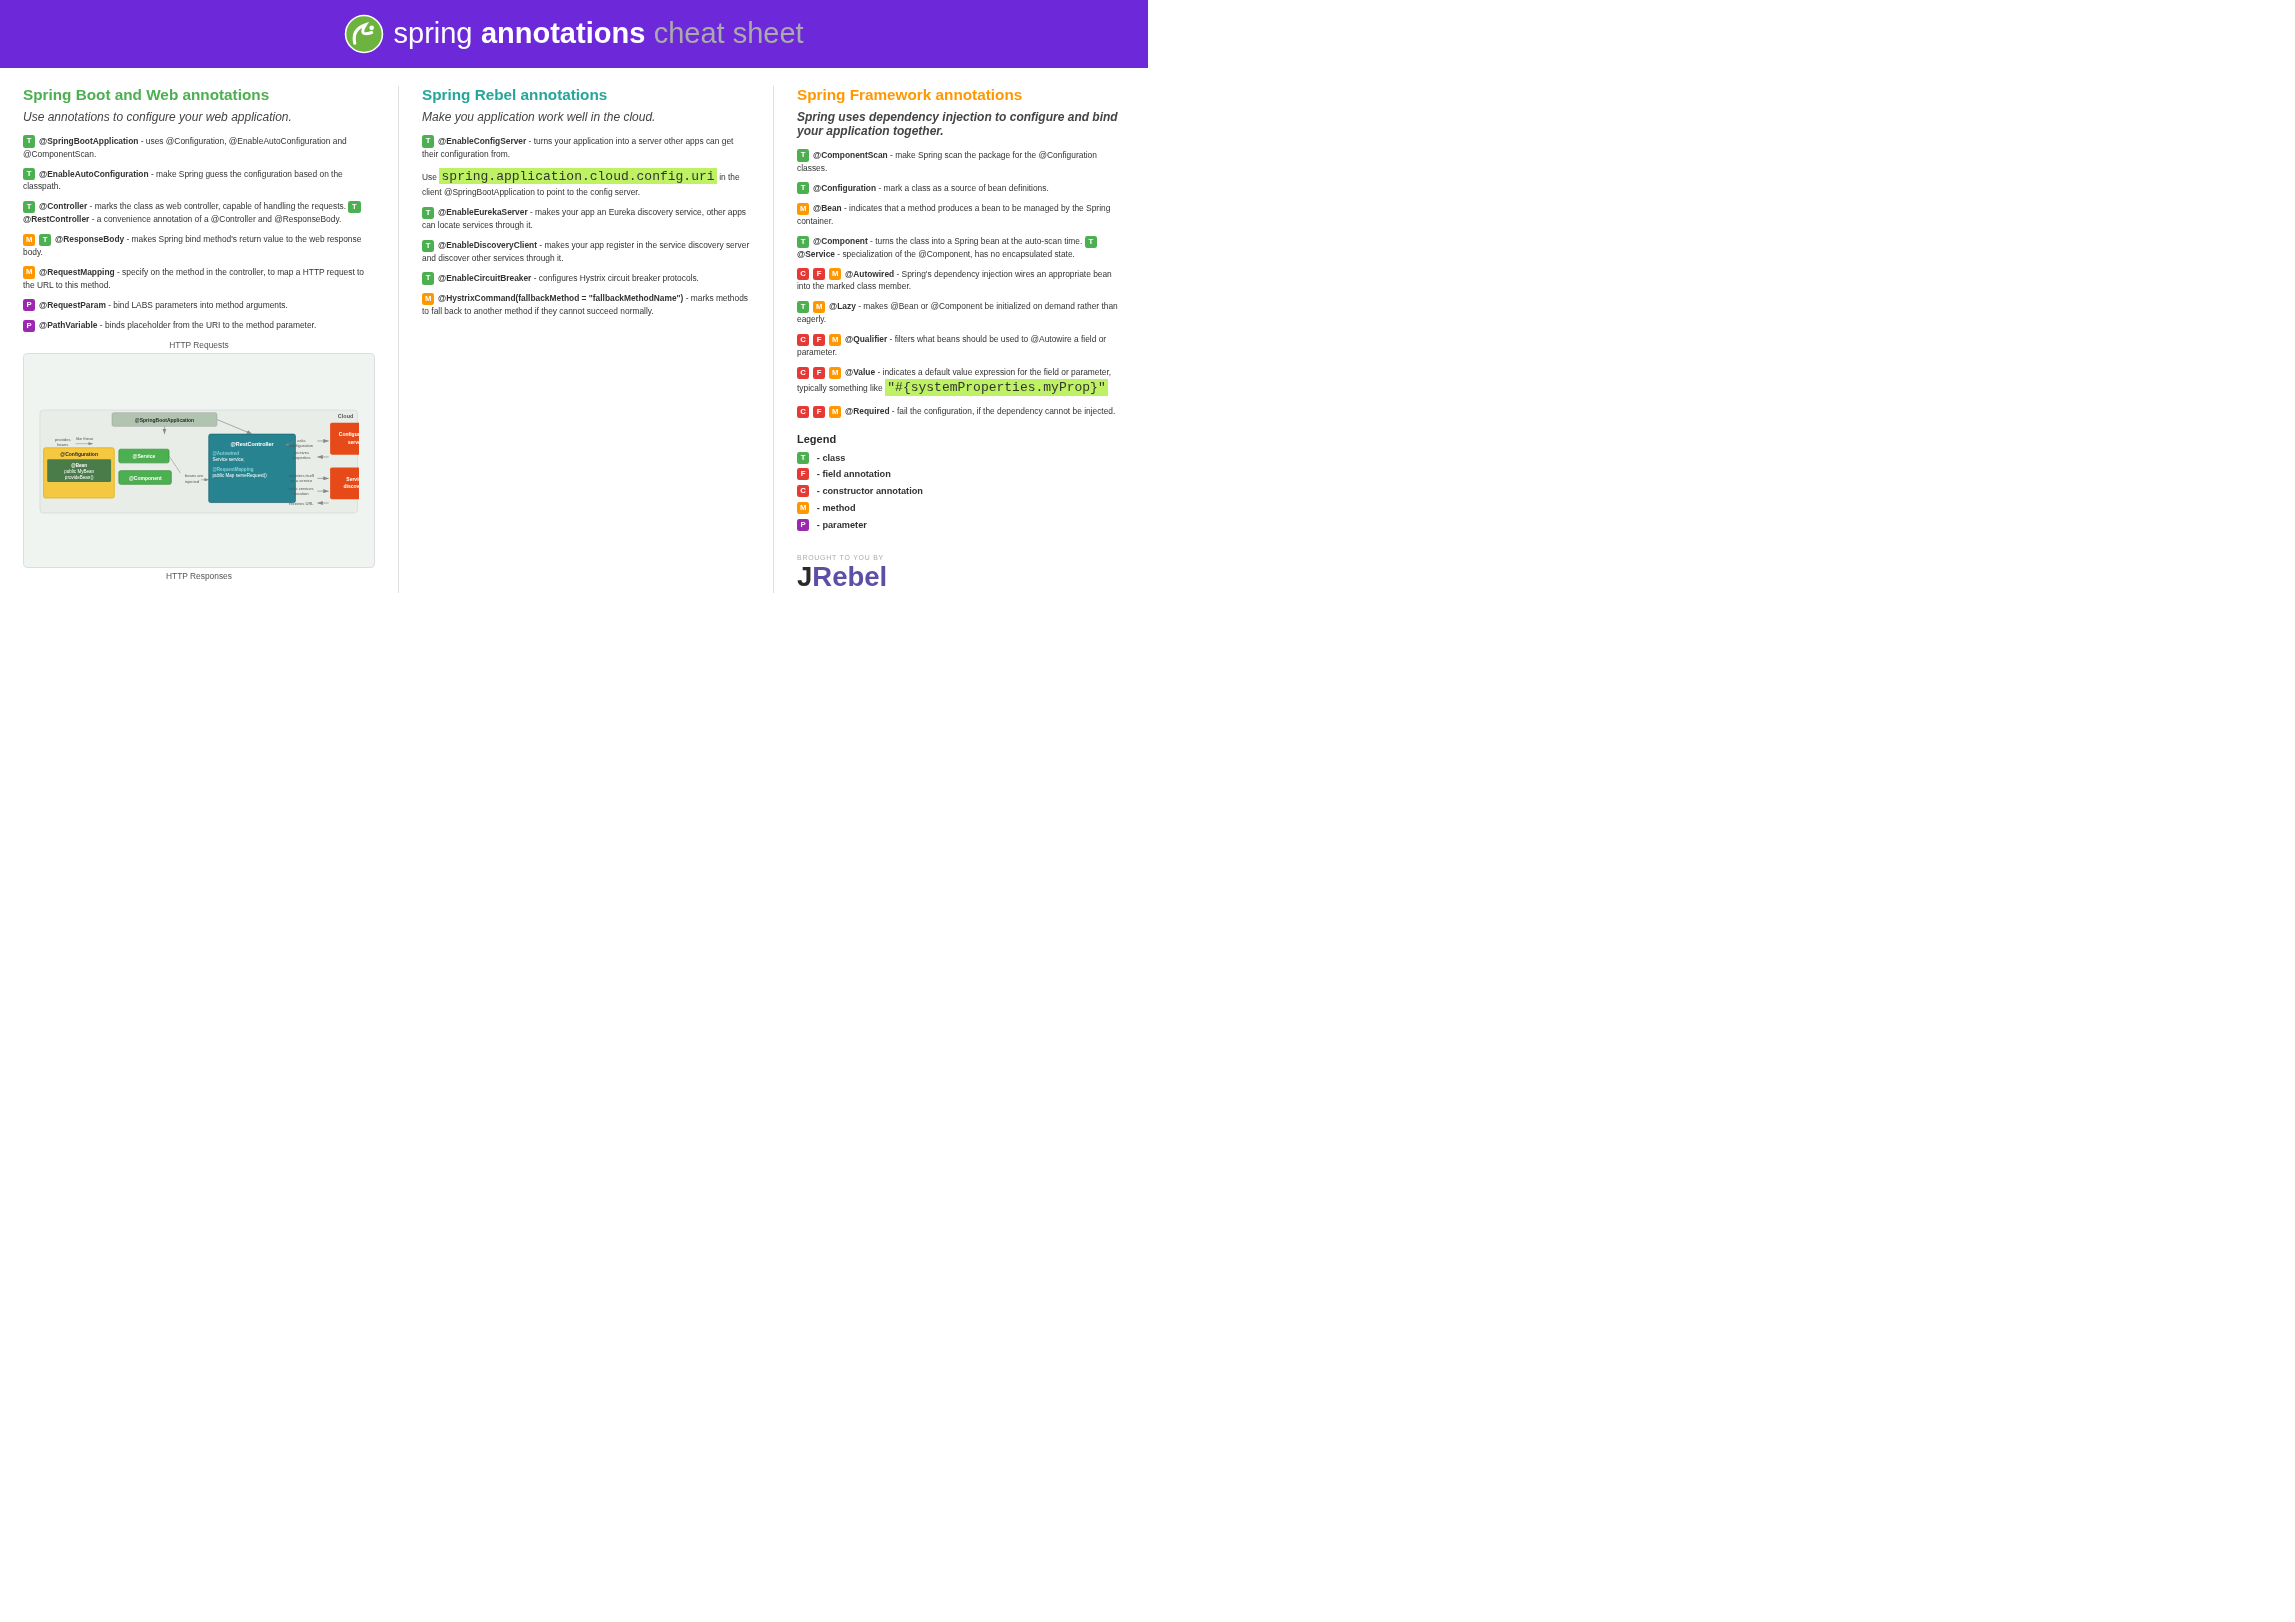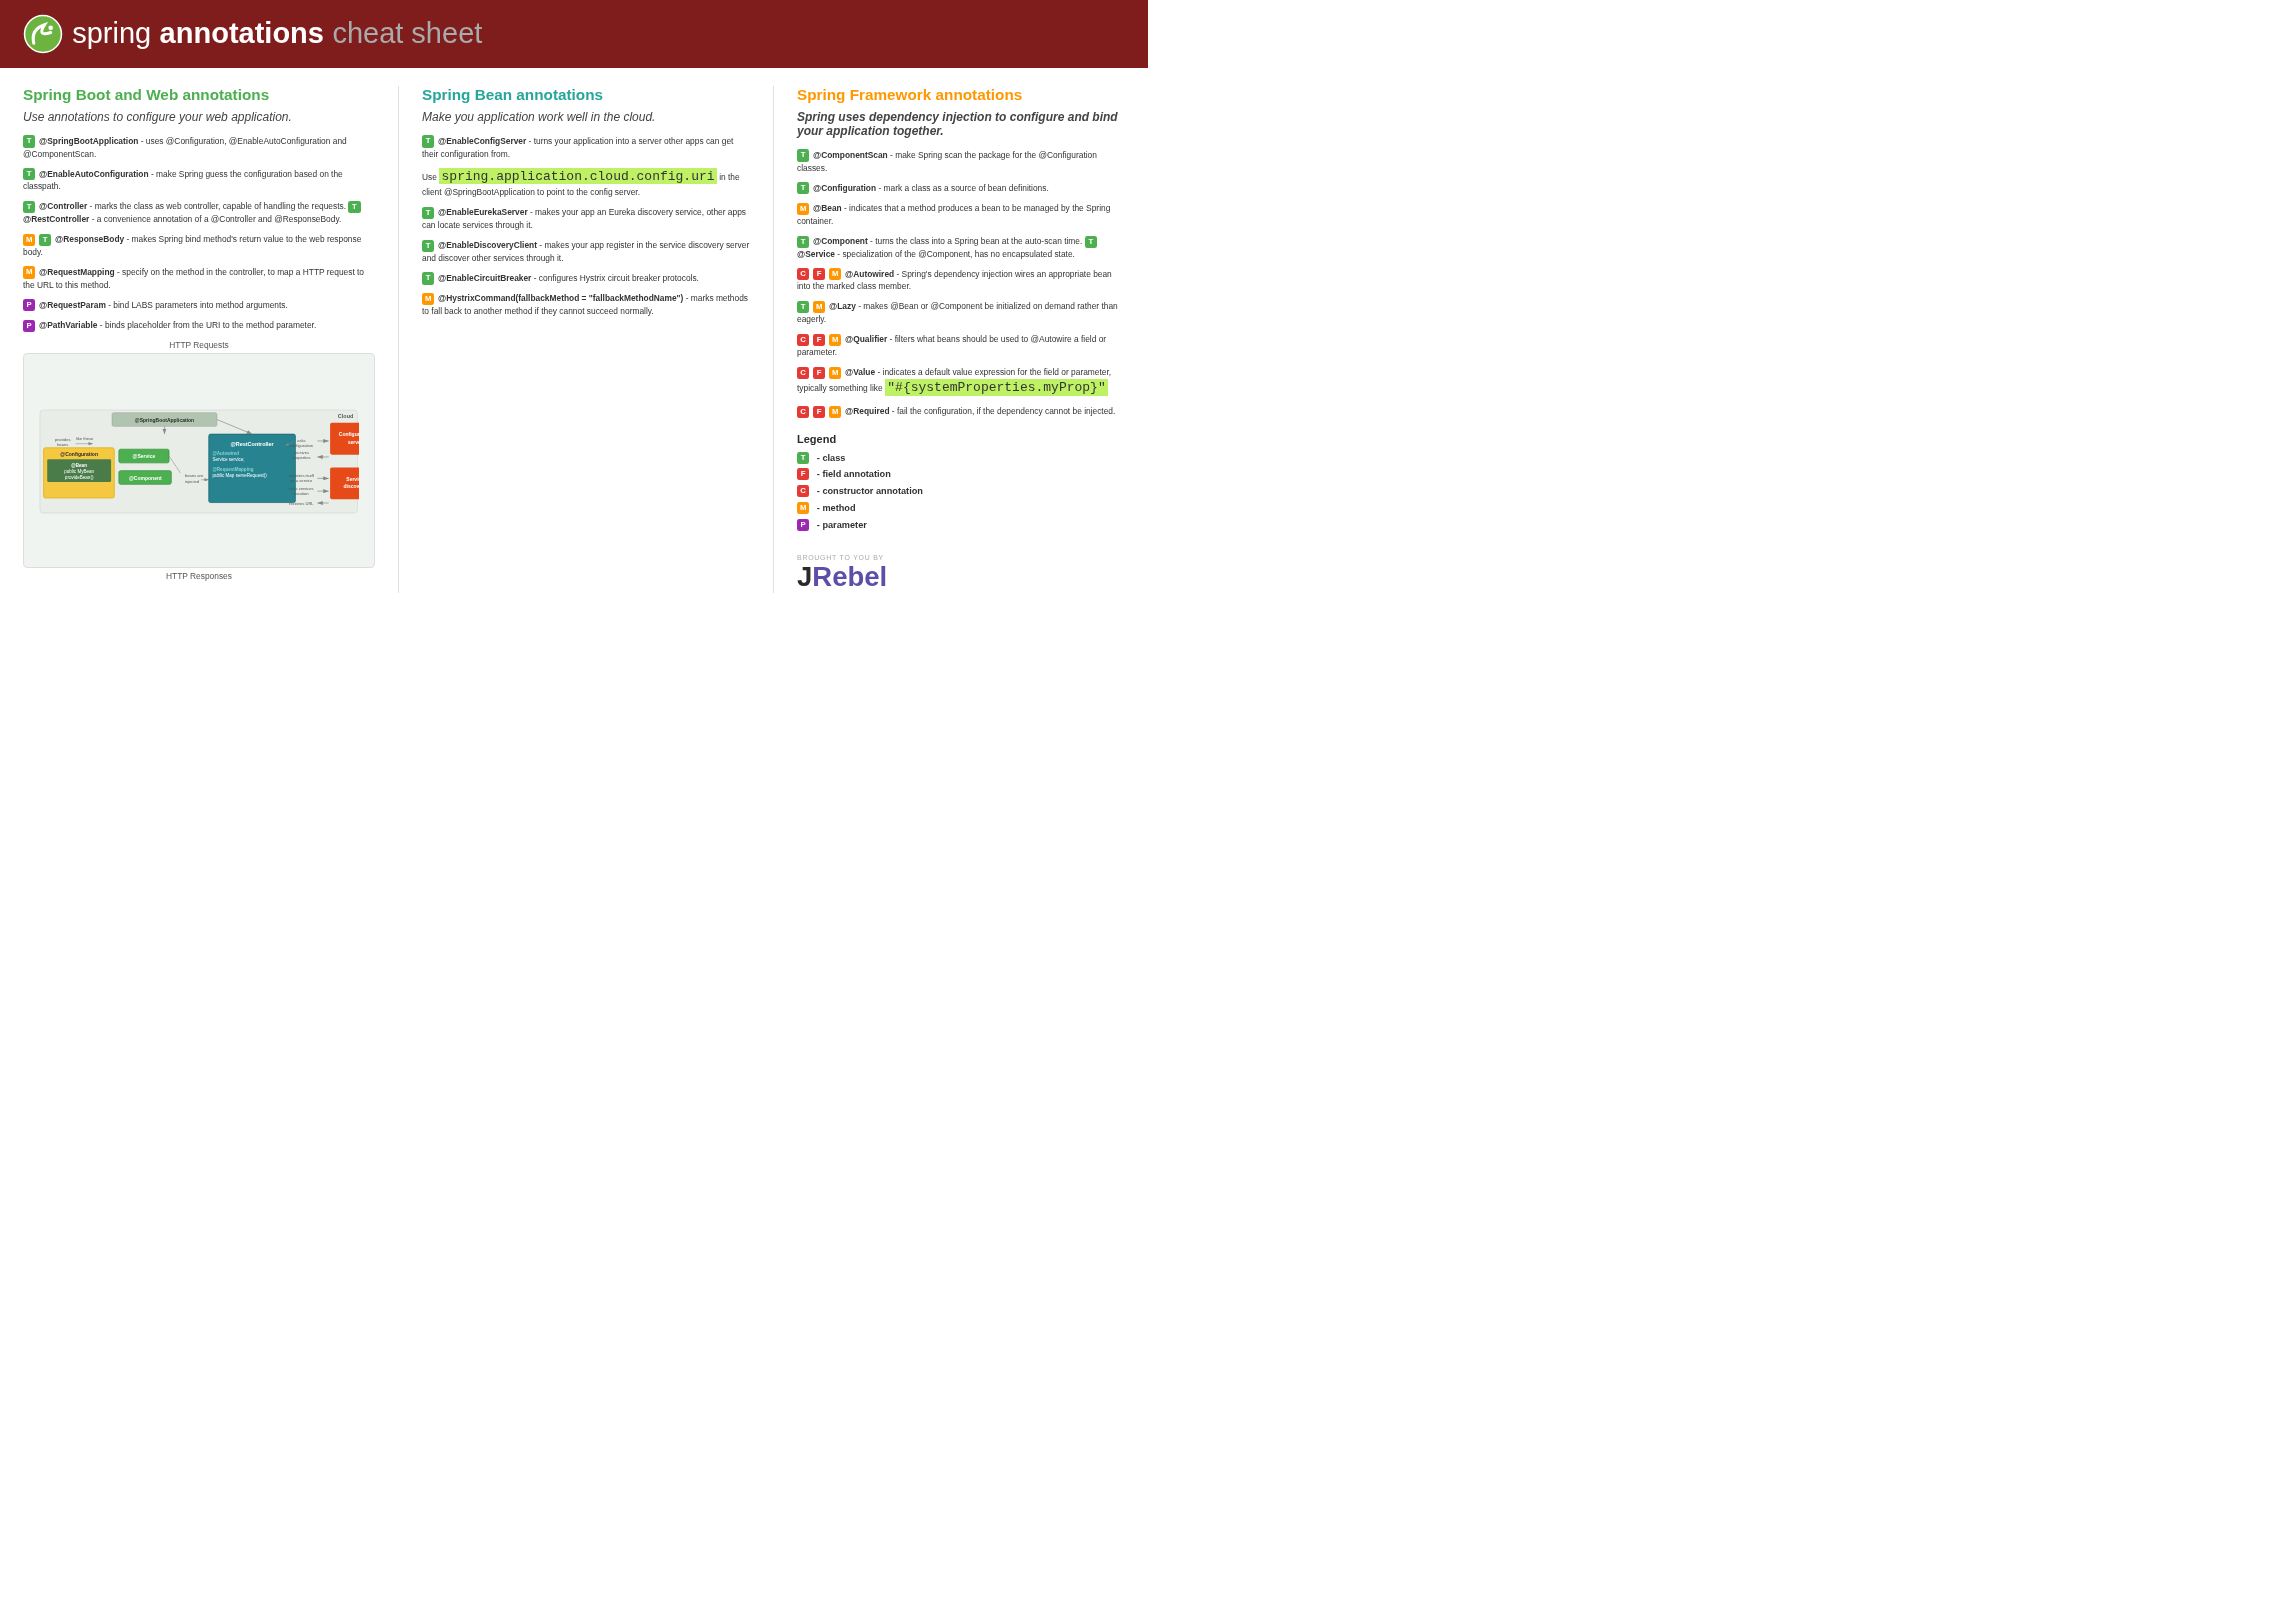--- a/index.html
+++ b/index.html
@@ -6,26 +6,27 @@
     body {
       font-family: Arial, Helvetica, sans-serif;
       background: #fff;
       width: 1148px;
       min-height: 811px;
       font-size: 8.4px;
       color: #333;
     }
     
     .header {
-      background: #7f1d1d;
+      background: #6d28d9;
       color: #fff;
       padding: 13.8px 23px;
       display: flex;
       align-items: center;
       justify-content: space-between;
+      flex-direction: column;
     }
     .header-left {
       display: flex;
       align-items: center;
       gap: 9.2px;
     }
     .spring-logo {
       width: 40px;
       height: 40px;
     }
@@ -334,21 +335,21 @@
                 <polygon points="0 0, 8 3, 0 6" fill="#888"></polygon>
               </marker>
             </defs>
           </svg>
         </div>
         <div class="diagram-label-bottom">HTTP Responses</div>
       </div>
     </div>
 
     <div class="annotations-col col-divider">
-      <div class="col-title teal">Spring Bean annotations</div>
+      <div class="col-title teal">Spring Rebel annotations</div>
       <div class="col-subtitle">Make you application work well in the cloud.</div>
 
       <div class="annotation-item">
         <span class="badge badge-T">T</span>
         <strong class="annotation-name">@EnableConfigServer</strong>
         <span> - turns your application into a server other apps can get their configuration from.</span>
       </div>
 
       <div class="annotation-item">
         <span>Use <code>spring.application.cloud.config.uri</code> in the client @SpringBootApplication to point to the config server.</span>

